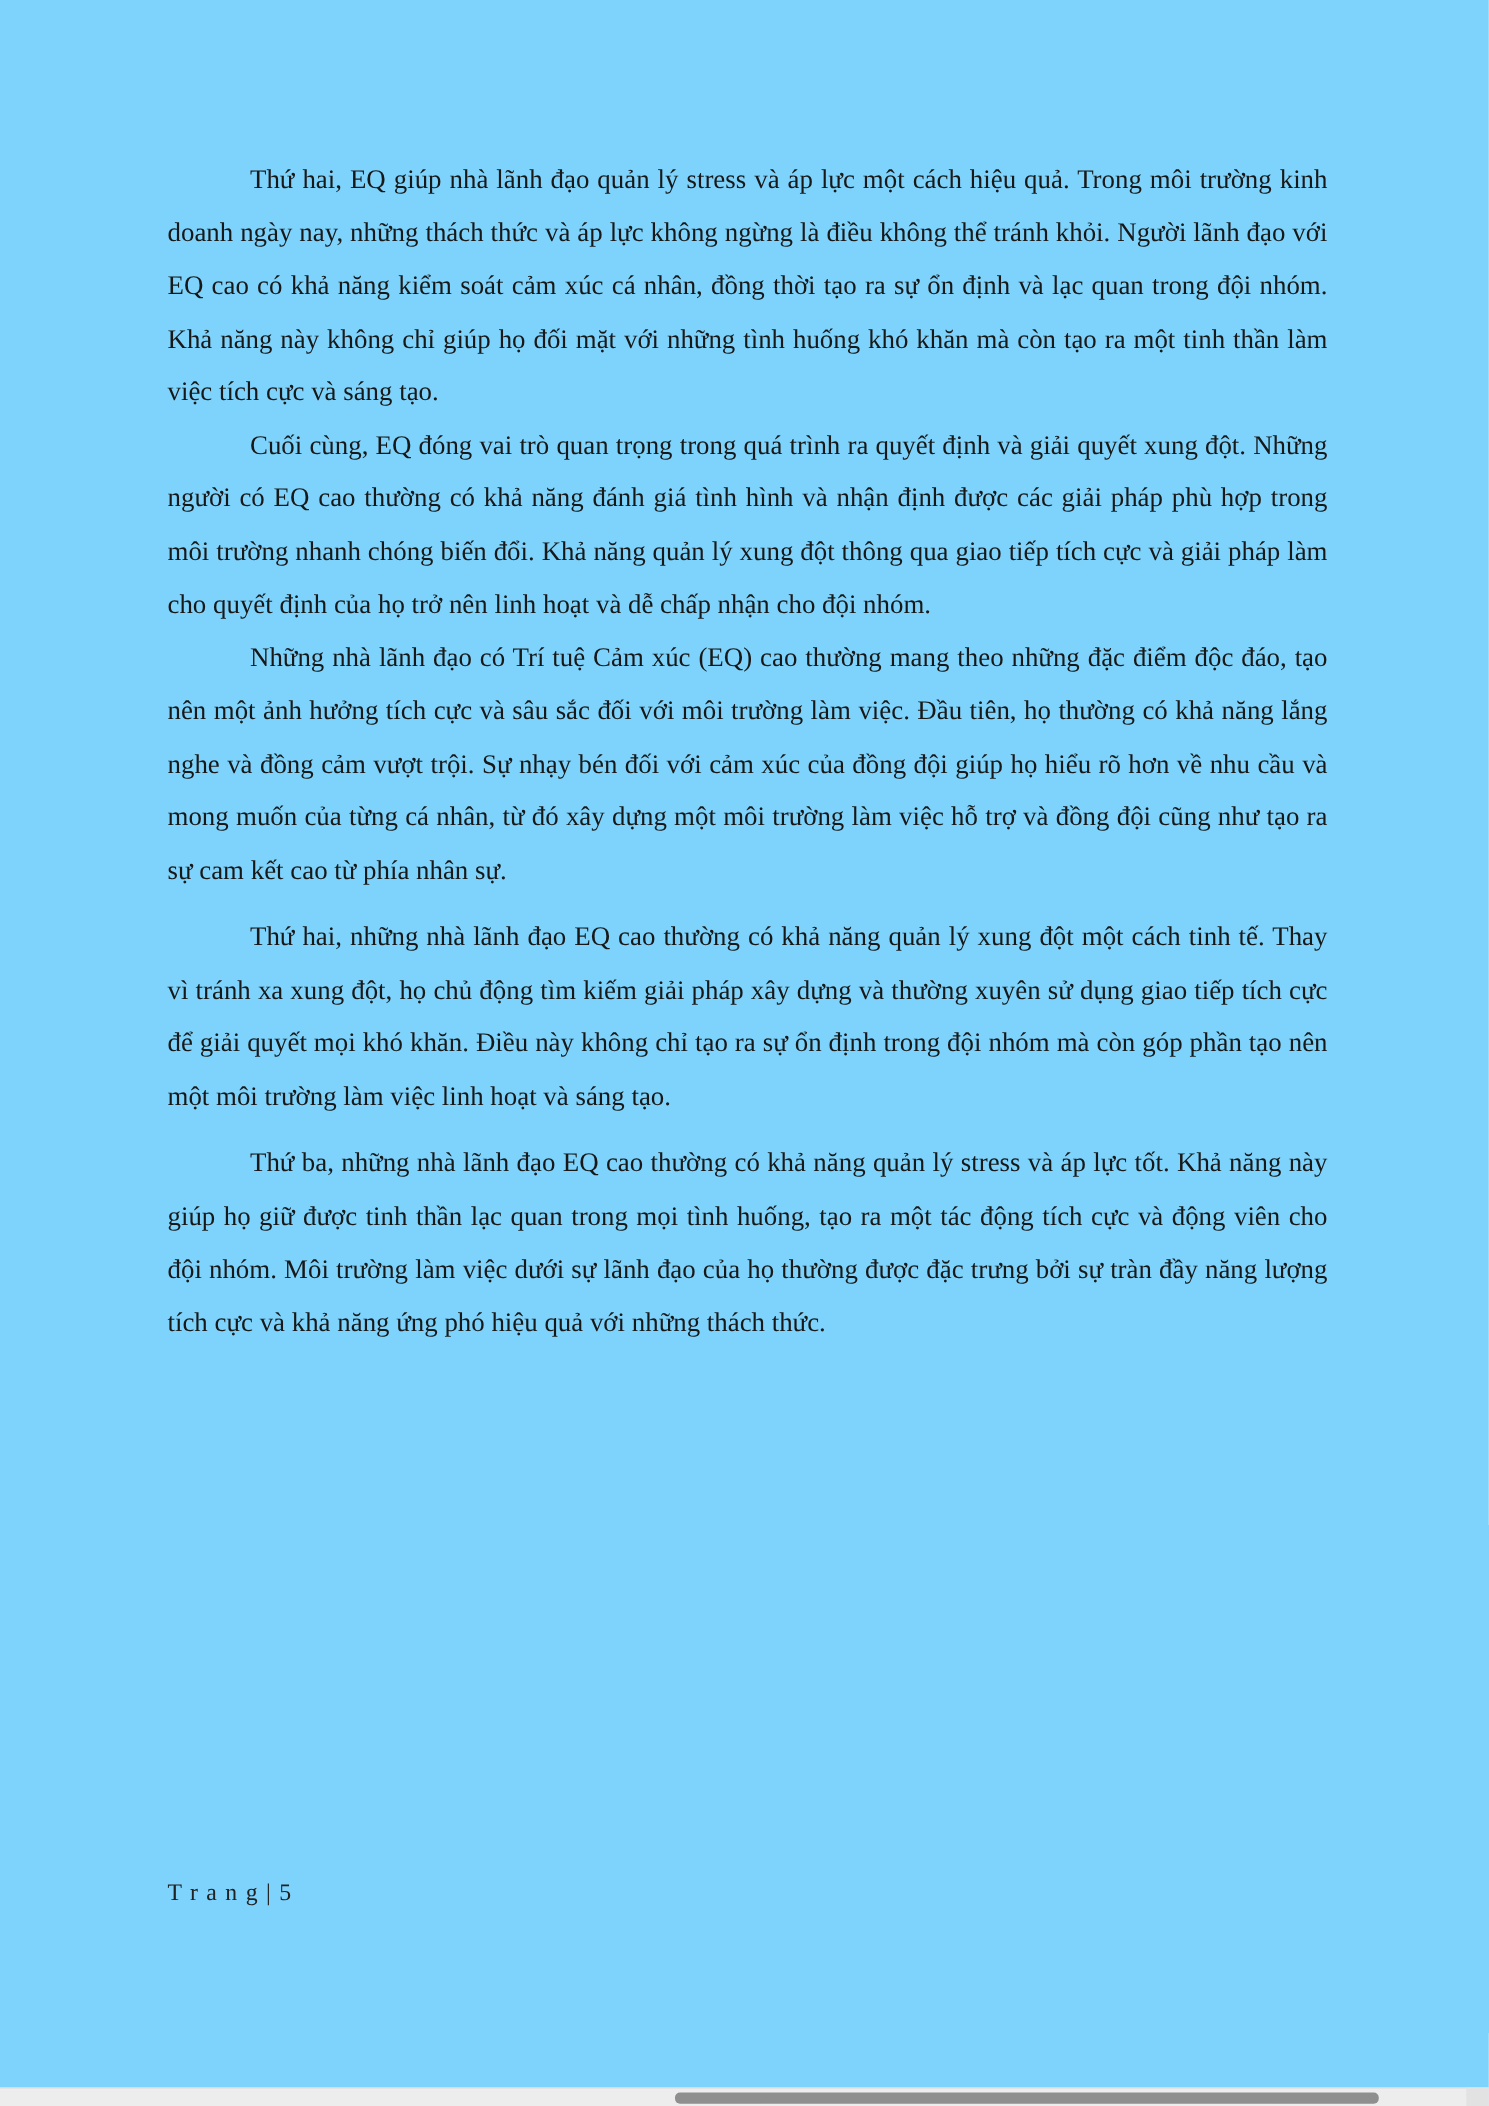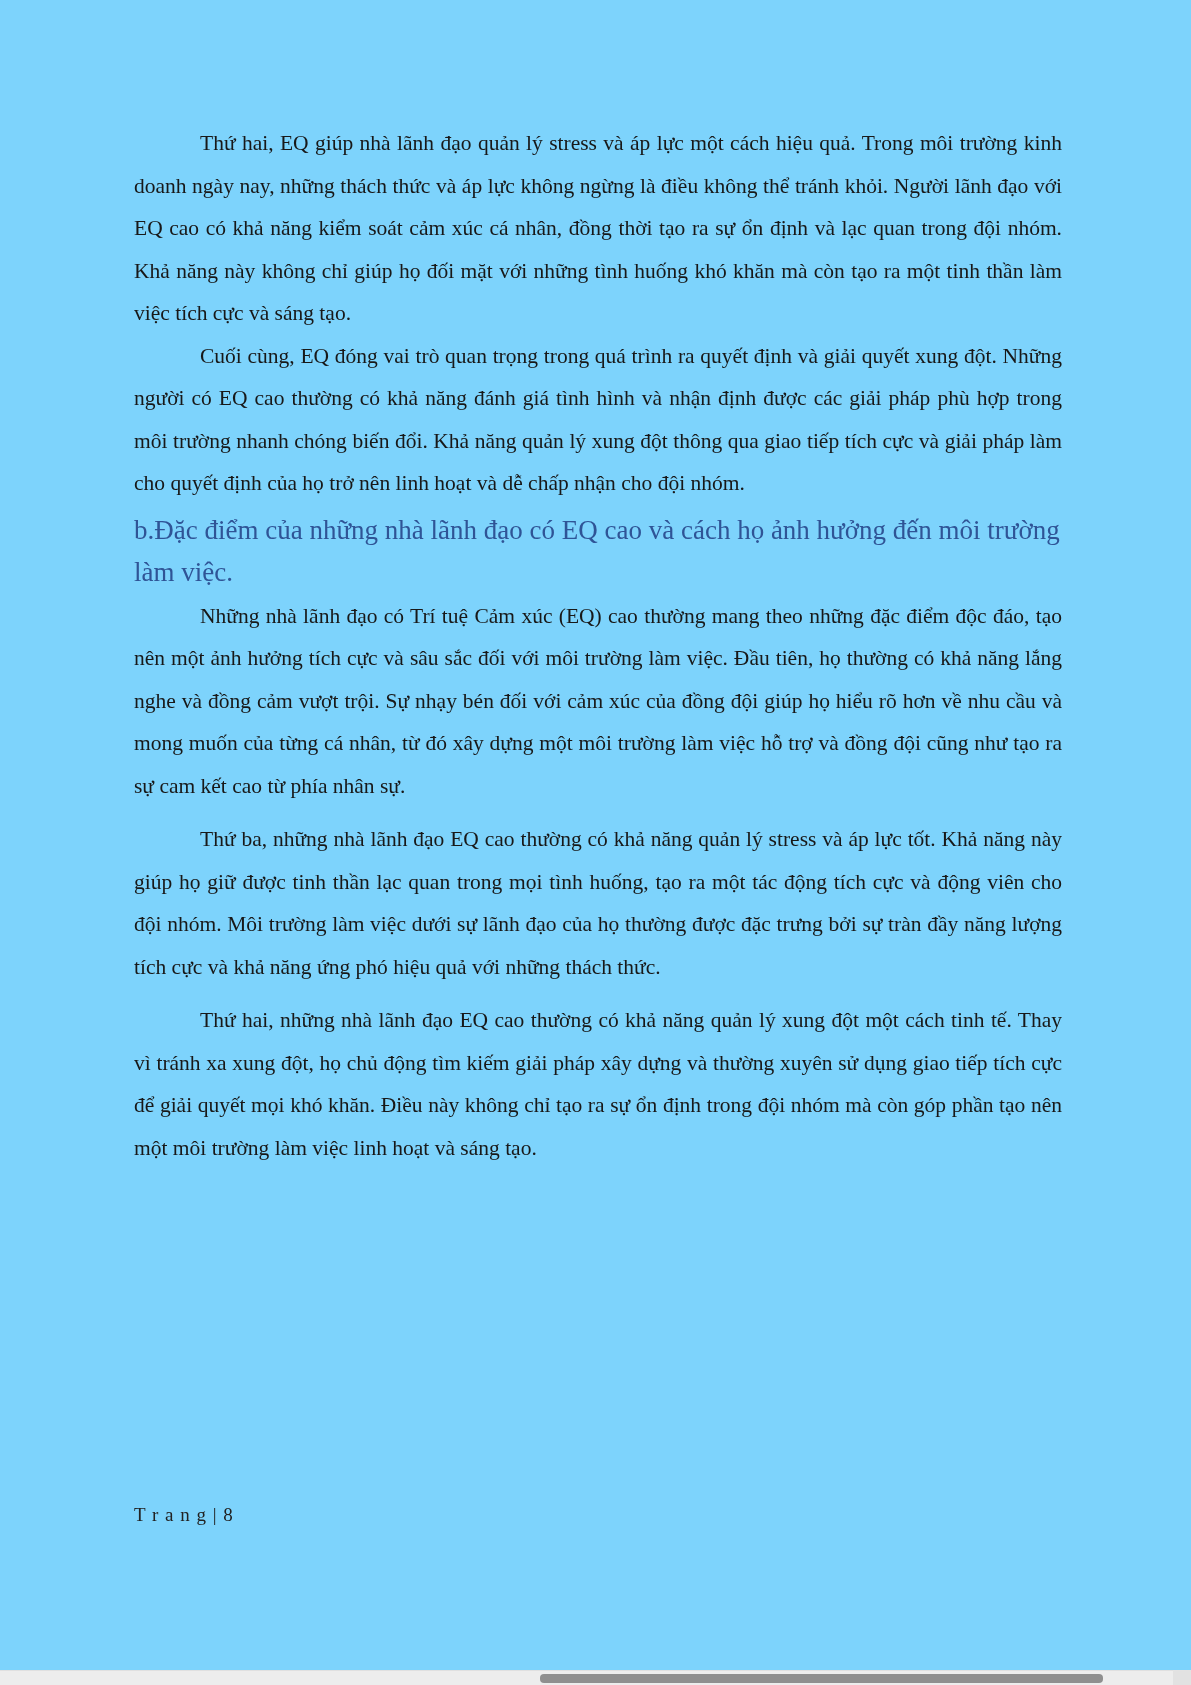--- a/index.html
+++ b/index.html
@@ -86,30 +86,29 @@
 <body>
 
 <div class="page">
 
   <div class="content">
 
     <p class="para">Thứ hai, EQ giúp nhà lãnh đạo quản lý stress và áp lực một cách hiệu quả. Trong môi trường kinh doanh ngày nay, những thách thức và áp lực không ngừng là điều không thể tránh khỏi. Người lãnh đạo với EQ cao có khả năng kiểm soát cảm xúc cá nhân, đồng thời tạo ra sự ổn định và lạc quan trong đội nhóm. Khả năng này không chỉ giúp họ đối mặt với những tình huống khó khăn mà còn tạo ra một tinh thần làm việc tích cực và sáng tạo.</p>
 
     <p class="para">Cuối cùng, EQ đóng vai trò quan trọng trong quá trình ra quyết định và giải quyết xung đột. Những người có EQ cao thường có khả năng đánh giá tình hình và nhận định được các giải pháp phù hợp trong môi trường nhanh chóng biến đổi. Khả năng quản lý xung đột thông qua giao tiếp tích cực và giải pháp làm cho quyết định của họ trở nên linh hoạt và dễ chấp nhận cho đội nhóm.</p>
 
-    <h2 class="heading">b.Đặc điểm của những nhà lãnh đạo có EQ cao và cách họ ảnh hưởng đến môi trường làm việc.</h2>
 
     <p class="para">Những nhà lãnh đạo có Trí tuệ Cảm xúc (EQ) cao thường mang theo những đặc điểm độc đáo, tạo nên một ảnh hưởng tích cực và sâu sắc đối với môi trường làm việc. Đầu tiên, họ thường có khả năng lắng nghe và đồng cảm vượt trội. Sự nhạy bén đối với cảm xúc của đồng đội giúp họ hiểu rõ hơn về nhu cầu và mong muốn của từng cá nhân, từ đó xây dựng một môi trường làm việc hỗ trợ và đồng đội cũng như tạo ra sự cam kết cao từ phía nhân sự.</p>
 
+    <p class="para spaced">Thứ hai, những nhà lãnh đạo EQ cao thường có khả năng quản lý xung đột một cách tinh tế. Thay vì tránh xa xung đột, họ chủ động tìm kiếm giải pháp xây dựng và thường xuyên sử dụng giao tiếp tích cực để giải quyết mọi khó khăn. Điều này không chỉ tạo ra sự ổn định trong đội nhóm mà còn góp phần tạo nên một môi trường làm việc linh hoạt và sáng tạo.</p>
+
     <p class="para spaced">Thứ ba, những nhà lãnh đạo EQ cao thường có khả năng quản lý stress và áp lực tốt. Khả năng này giúp họ giữ được tinh thần lạc quan trong mọi tình huống, tạo ra một tác động tích cực và động viên cho đội nhóm. Môi trường làm việc dưới sự lãnh đạo của họ thường được đặc trưng bởi sự tràn đầy năng lượng tích cực và khả năng ứng phó hiệu quả với những thách thức.</p>
-
-    <p class="para spaced">Thứ hai, những nhà lãnh đạo EQ cao thường có khả năng quản lý xung đột một cách tinh tế. Thay vì tránh xa xung đột, họ chủ động tìm kiếm giải pháp xây dựng và thường xuyên sử dụng giao tiếp tích cực để giải quyết mọi khó khăn. Điều này không chỉ tạo ra sự ổn định trong đội nhóm mà còn góp phần tạo nên một môi trường làm việc linh hoạt và sáng tạo.</p>
 
   </div>
 
-  <div class="footer">T r a n g | 8</div>
+  <div class="footer">T r a n g | 5</div>
 
   <div class="hscrollbar">
     <div class="hscrollbar-thumb"></div>
     <div class="corner"></div>
   </div>
 
 </div>
 
 </body></html>

